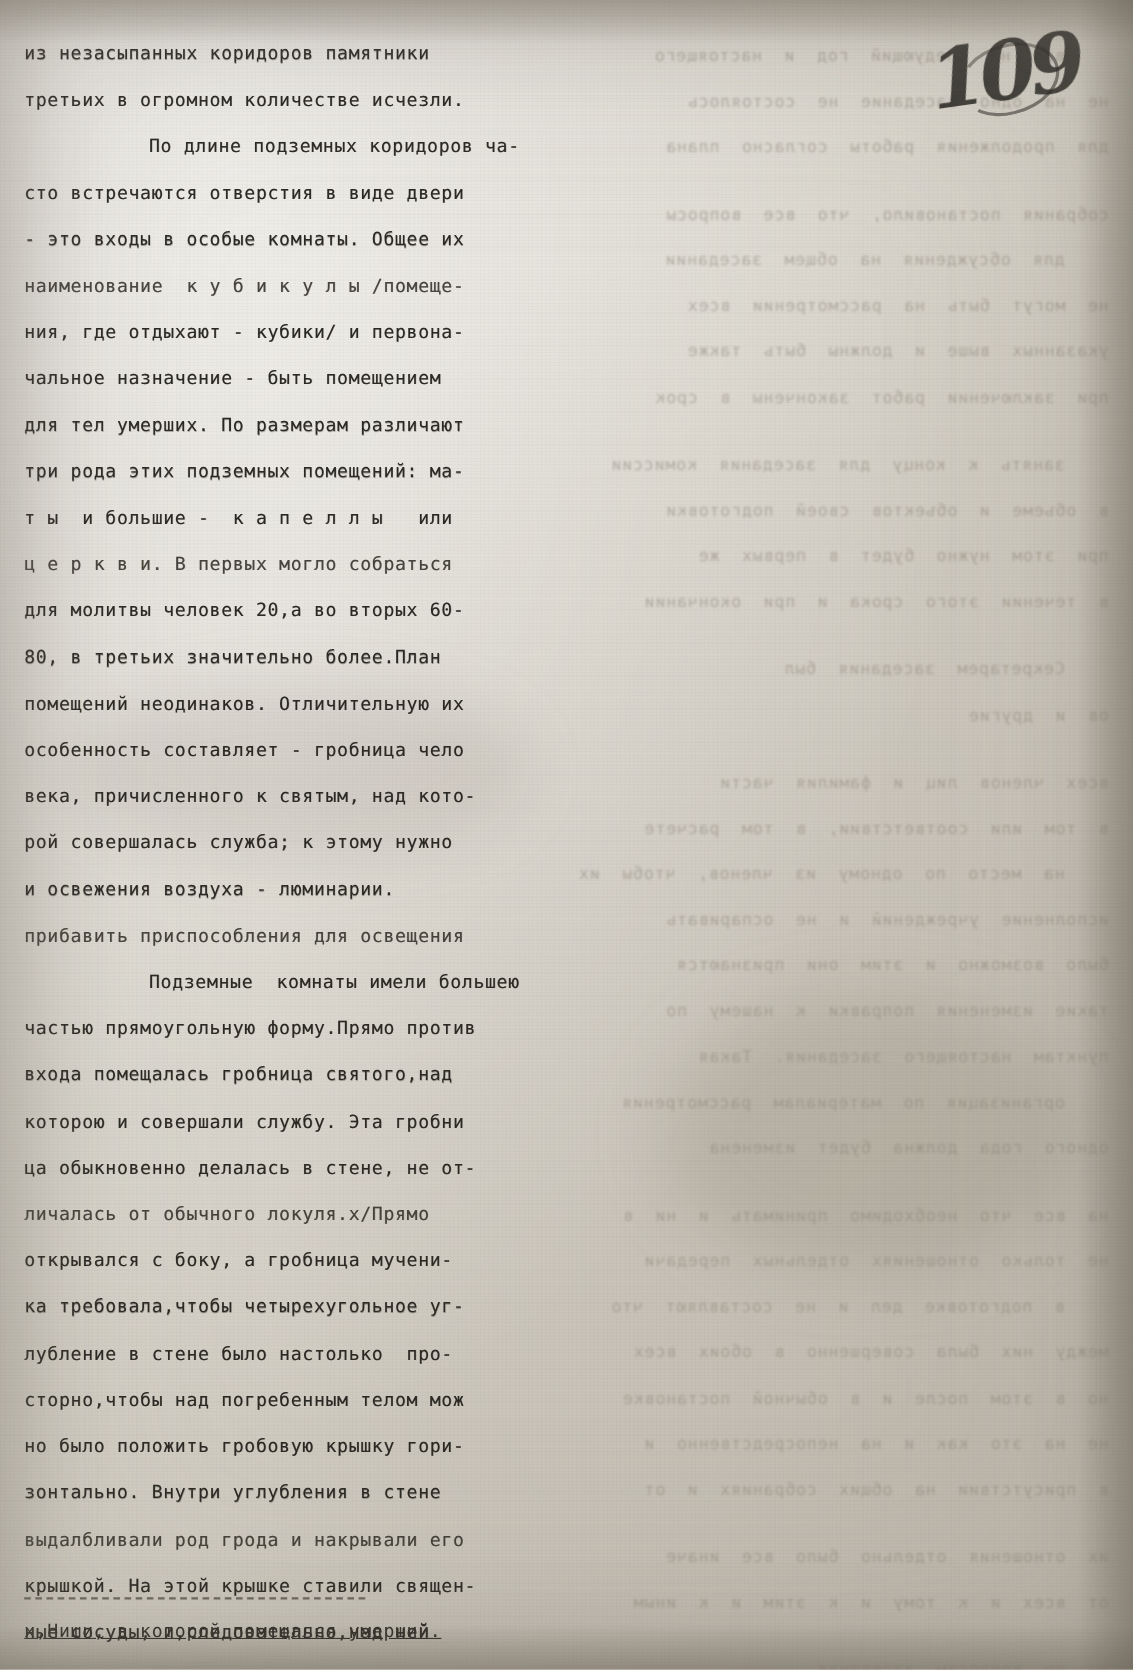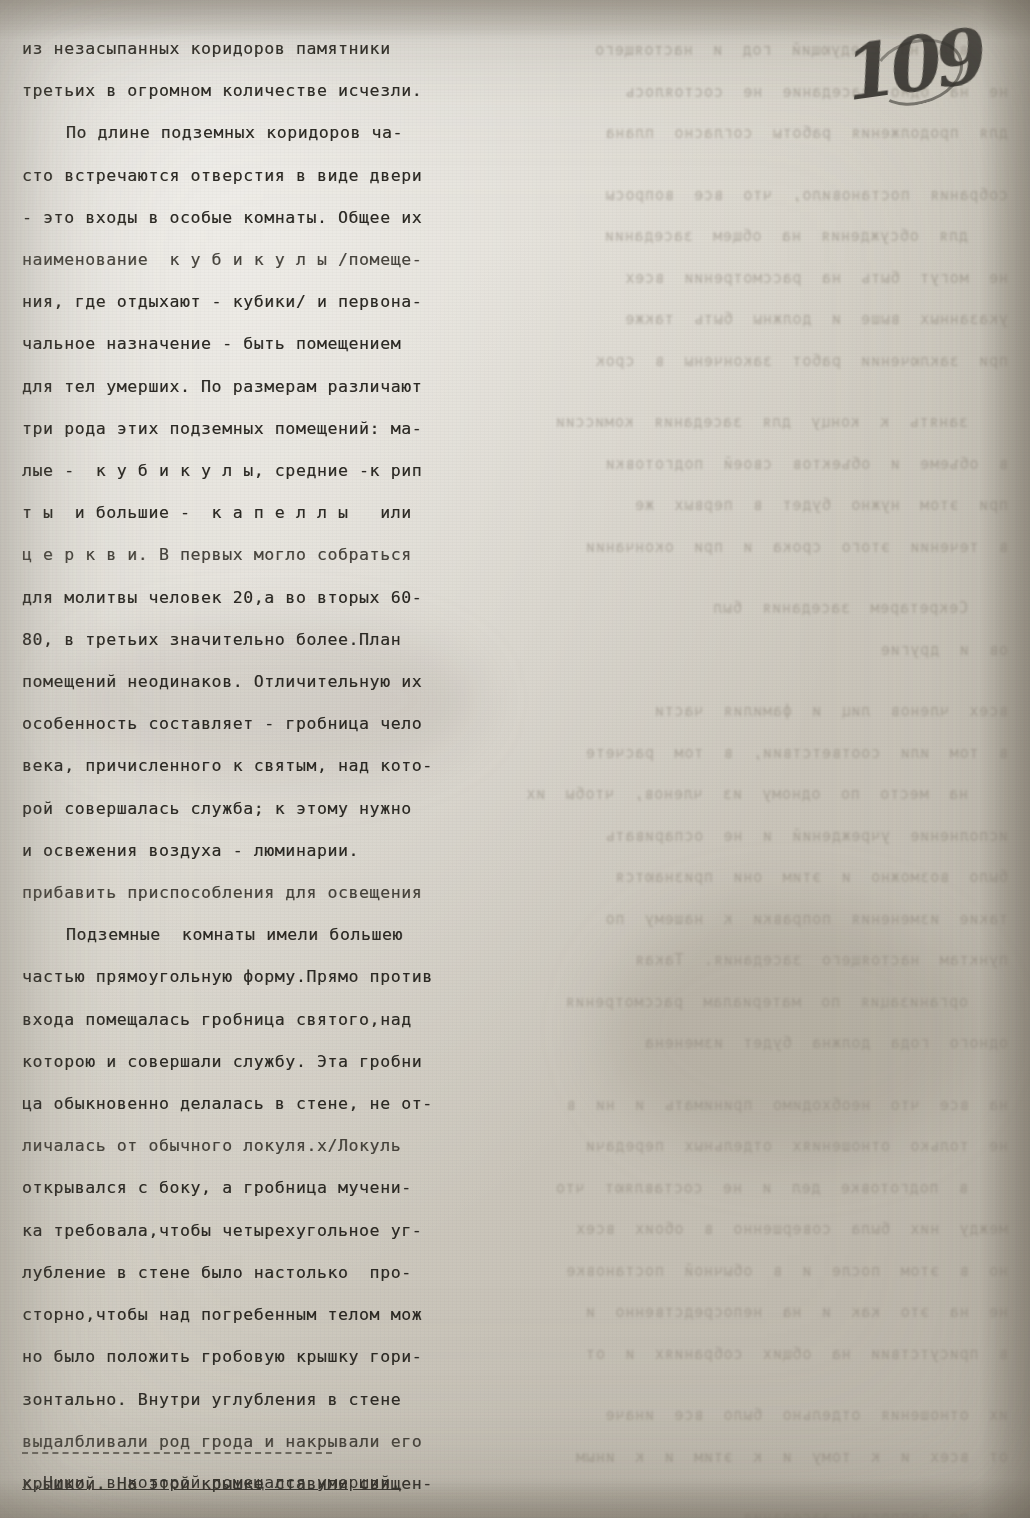--- a/index.html
+++ b/index.html
@@ -49,20 +49,21 @@
     letter-spacing: 0.6px;
     color: #2b2924;
     white-space: pre;
     text-shadow:
       0.4px 0.3px 0 rgba(60,56,50,0.35),
       -0.3px 0.2px 0 rgba(90,86,78,0.22);
     filter: blur(0.18px);
   }
   .typed-line.indent {
     padding-left: 44px;
+    text-align: center;
   }
   .typed-line.faint {
     color: #3a3730;
     opacity: 0.92;
   }
   .footnote-rule {
     position: absolute;
     left: 22px;
     top: 1452px;
     width: 310px;
@@ -210,37 +211,36 @@
       <div class="typed-line">из незасыпанных коридоров памятники</div>
       <div class="typed-line">третьих в огромном количестве исчезли.</div>
       <div class="typed-line indent">По длине подземных коридоров ча-</div>
       <div class="typed-line">сто встречаются отверстия в виде двери</div>
       <div class="typed-line">- это входы в особые комнаты. Общее их</div>
       <div class="typed-line faint">наименование  к у б и к у л ы /помеще-</div>
       <div class="typed-line">ния, где отдыхают - кубики/ и первона-</div>
       <div class="typed-line">чальное назначение - быть помещением</div>
       <div class="typed-line">для тел умерших. По размерам различают</div>
       <div class="typed-line">три рода этих подземных помещений: ма-</div>
-      <div class="typed-line">лые -  к у б и к у л ы, средние -к рип</div>
       <div class="typed-line">т ы  и большие -  к а п е л л ы   или</div>
       <div class="typed-line faint">ц е р к в и. В первых могло собраться</div>
       <div class="typed-line">для молитвы человек 20,а во вторых 60-</div>
       <div class="typed-line">80, в третьих значительно более.План</div>
       <div class="typed-line">помещений неодинаков. Отличительную их</div>
       <div class="typed-line">особенность составляет - гробница чело</div>
       <div class="typed-line">века, причисленного к святым, над кото-</div>
       <div class="typed-line">рой совершалась служба; к этому нужно</div>
       <div class="typed-line">и освежения воздуха - люминарии.</div>
       <div class="typed-line faint">прибавить приспособления для освещения</div>
       <div class="typed-line indent">Подземные  комнаты имели большею</div>
       <div class="typed-line">частью прямоугольную форму.Прямо против</div>
       <div class="typed-line">входа помещалась гробница святого,над</div>
       <div class="typed-line">которою и совершали службу. Эта гробни</div>
       <div class="typed-line">ца обыкновенно делалась в стене, не от-</div>
-      <div class="typed-line faint">личалась от обычного локуля.х/Локуль</div>
+      <div class="typed-line faint">личалась от обычного локуля.х/Прямо</div>
       <div class="typed-line">открывался с боку, а гробница мучени-</div>
       <div class="typed-line">ка требовала,чтобы четырехугольное уг-</div>
       <div class="typed-line">лубление в стене было настолько  про-</div>
       <div class="typed-line">сторно,чтобы над погребенным телом мож</div>
       <div class="typed-line">но было положить гробовую крышку гори-</div>
       <div class="typed-line">зонтально. Внутри углубления в стене</div>
       <div class="typed-line faint">выдалбливали род грода и накрывали его</div>
       <div class="typed-line">крышкой. На этой крышке ставили священ-</div>
       <div class="typed-line">ные сосуды, и,следовательно,над ней</div>
     </div>

